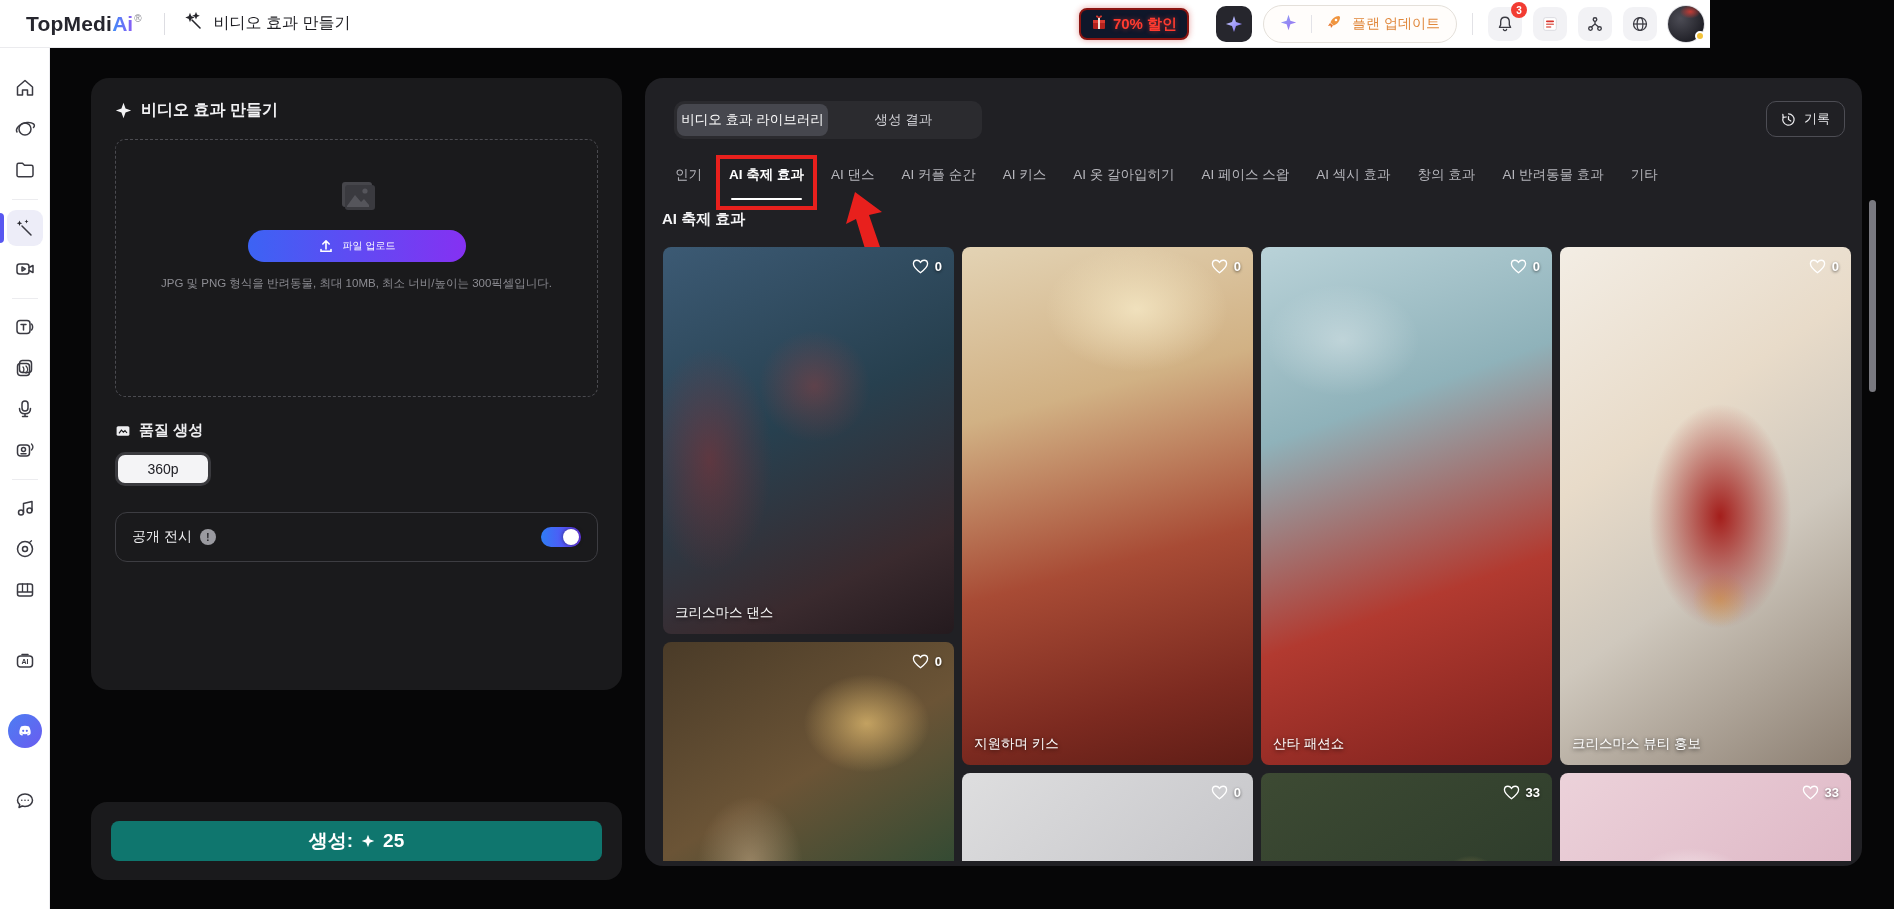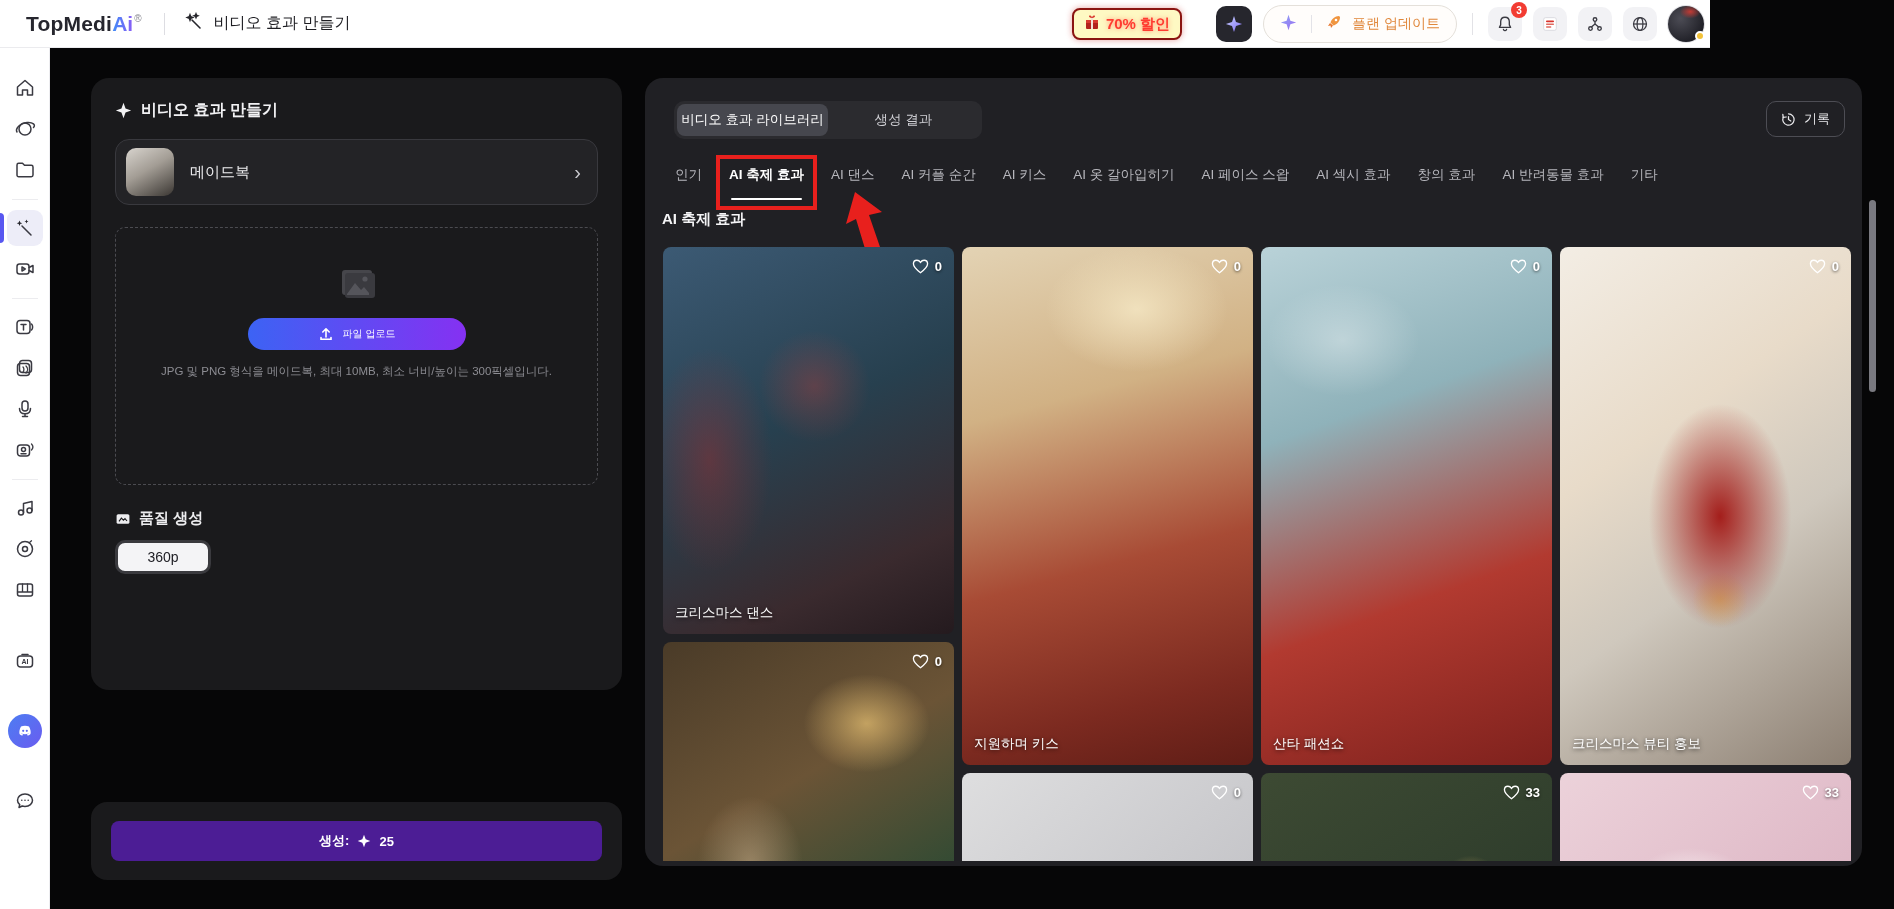--- a/index.html
+++ b/index.html
@@ -11,22 +11,22 @@
             border-bottom:1px solid #ebebee; display:flex; align-items:center; z-index:30; }
   .logo { display:flex; align-items:flex-start; margin-left:26px; cursor:pointer; }
   .logo-main { font-size:21px; font-weight:bold; color:#26262e; letter-spacing:.2px; }
   .logo-ai { font-size:21px; font-weight:bold; background:linear-gradient(90deg,#3e8df7,#8a5cf6);
              -webkit-background-clip:text; background-clip:text; color:transparent; }
   .logo-reg { font-size:10px; color:#8a8a92; margin-top:1px; margin-left:1px; }
   .topbar-sep { width:1px; height:22px; background:#dddde2; margin:0 20px 0 22px; }
   .page-title-wrap { display:flex; align-items:center; gap:9px; }
   .page-title { font-size:16px; color:#1d1d22; font-weight:500; }
   .tb-right { position:absolute; right:6px; top:0; height:48px; display:flex; align-items:center; gap:11px; }
-  .discount-badge { display:flex; align-items:center; gap:6px; background:#fef9c3; border:2px solid #8a1411;
-            border-radius:8px; padding:4px 10px; box-shadow:0 0 6px #c21f1a66; cursor:pointer; margin-right:23px;text-align:center; }
+  .discount-badge { display:flex; align-items:center; gap:6px; background:#0f172a; border:2px solid #8a1411;
+            border-radius:8px; padding:4px 10px; box-shadow:0 0 6px #c21f1a66; cursor:pointer; margin-right:16px;text-align:center; }
   .discount-text { color:#ff3b30; font-weight:bold; font-size:15px; text-shadow:0 0 5px #ff3b3088; }
   .sparkle-btn { width:36px; height:36px; border-radius:10px; background:#26262d; display:flex;
             align-items:center; justify-content:center; cursor:pointer; }
   .plan-pill { display:flex; align-items:center; gap:10px; border:1px solid #e4e0da; background:#fffdfb;
             border-radius:19px; height:38px; padding:0 16px; cursor:pointer; }
   .plan-pill-sep { width:1px; height:18px; background:#e3e3e8; margin:0 4px; }
   .plan-label { color:#e0873b; font-size:14px; font-weight:500; }
   .tb-div { width:1px; height:22px; background:#e2e2e6; margin:0 4px; }
   .icon-btn { width:34px; height:34px; border-radius:10px; background:#f2f2f5; display:flex;
             align-items:center; justify-content:center; cursor:pointer; position:relative; }
@@ -84,22 +84,22 @@
   .info-dot { width:16px; height:16px; border-radius:50%; background:#9a9aa0; color:#2a2a2e; font-size:11px;
           font-weight:bold; display:flex; align-items:center; justify-content:center; cursor:pointer; }
   .toggle { margin-left:auto; width:40px; height:20px; border-radius:10px;
           background:linear-gradient(90deg,#2f7df5,#6c3bf7); position:relative; cursor:pointer; }
   .toggle-knob { position:absolute; right:2px; top:2px; width:16px; height:16px; border-radius:50%;
           background:#fff; box-shadow:0 0 4px #0008; }
 
   
   .gen-panel { position:absolute; left:91px; top:802px; width:531px; height:78px; background:#1a1a1c;
           border-radius:16px; display:flex; align-items:center; justify-content:center; }
-  .gen-btn { width:491px; height:40px; border-radius:8px; background:#4c1d95; border:none; cursor:pointer;
-          color:#fff; font-size:13px; font-weight:bold; display:flex; align-items:center;
+  .gen-btn { width:491px; height:40px; border-radius:8px; background:#0f766e; border:none; cursor:pointer;
+          color:#fff; font-size:19px; font-weight:bold; display:flex; align-items:center;
           justify-content:center; gap:8px; font-family:"Liberation Sans",sans-serif; }
 
   
   .main-panel { position:absolute; left:645px; top:78px; width:1217px; height:788px; background:#202024;
           border-radius:18px; overflow:hidden; }
   .tab-group { position:absolute; left:29px; top:23px; width:308px; height:38px; background:#2b2b2f;
           border-radius:10px; display:flex; padding:3px; }
   .tab { flex:1; border-radius:8px; display:flex; align-items:center; justify-content:center;
           font-size:13.5px; color:#cfcfd4; cursor:pointer; }
   .tab.active { background:#46474e; color:#ffffff; font-weight:500; }
@@ -345,55 +345,57 @@
 </div>
 
 <div class="left-panel">
   <div class="lp-header">
     <svg width="17" height="17" viewBox="0 0 20 20">
         <path d="M10 1 L12.4 7.6 L19 10 L12.4 12.4 L10 19 L7.6 12.4 L1 10 L7.6 7.6 Z" fill="#f2f2f4"></path>
       </svg>
     <span class="lp-title">비디오 효과 만들기</span>
   </div>
 
-  <div class="model-select">
-    <div class="model-thumb" style="background:linear-gradient(150deg,#d8d4ce,#a39d95 45%,#3a3632)"></div>
-    <span class="model-label">메이드복</span>
-    <span class="chevron">›</span>
-  </div>
 
 
   <div class="upload-box">
     <div class="ph-icon">
       <svg width="38" height="32" viewBox="0 0 38 32">
           <rect x="4" y="2" width="30" height="25" rx="3" fill="#46464b"></rect>
           <rect x="7" y="5" width="30" height="25" rx="3" fill="#3a3a3f"></rect>
           <circle cx="27" cy="11" r="2.6" fill="#55555b"></circle>
           <path d="M9 26 L17 15 L23 22 L26 19 L31 25 L31 27 L9 27 Z" fill="#55555b"></path>
         </svg>
     </div>
     <button class="upload-btn">
       <svg width="16" height="16" viewBox="0 0 16 16">
           <path d="M8 11 L8 3 M4.8 6 L8 2.8 L11.2 6" stroke="#fff" stroke-width="1.6" fill="none" stroke-linecap="round" stroke-linejoin="round"></path>
           <path d="M3 11.5 L3 13.2 L13 13.2 L13 11.5" stroke="#fff" stroke-width="1.6" fill="none" stroke-linecap="round"></path>
         </svg>
       <span>파일 업로드</span>
     </button>
-    <div class="upload-hint">JPG 및 PNG 형식을 메이드복, 최대 10MB, 최소 너비/높이는 300픽셀입니다.</div>
+    <div class="upload-hint">JPG 및 PNG 형식을 반려동물, 최대 10MB, 최소 너비/높이는 300픽셀입니다.</div>
   </div>
 
   <div class="sect-head">
     <svg width="16" height="16" viewBox="0 0 20 20">
         <rect x="2" y="4" width="16" height="12" rx="2" fill="#ededef"></rect>
         <path d="M5 13 L8 9 L10.5 11.5 L12.5 9.5 L15 12.5" stroke="#1a1a1c" stroke-width="1.4" fill="none"></path>
       </svg>
     <span class="sect-title">품질 생성</span>
   </div>
   <div class="quality-chip">360p</div>
 
+  <div class="public-row">
+    <span class="public-label">공개 전시</span>
+    <span class="info-dot">!</span>
+    <div class="toggle">
+      <span class="toggle-knob"></span>
+    </div>
+  </div>
 </div>
 
 <div class="gen-panel">
   <button class="gen-btn">
     <span>생성:</span>
     <svg width="14" height="14" viewBox="0 0 20 20">
         <path d="M10 1 L12.4 7.6 L19 10 L12.4 12.4 L10 19 L7.6 12.4 L1 10 L7.6 7.6 Z" fill="#fff"></path>
       </svg>
     <span>25</span>
   </button>

